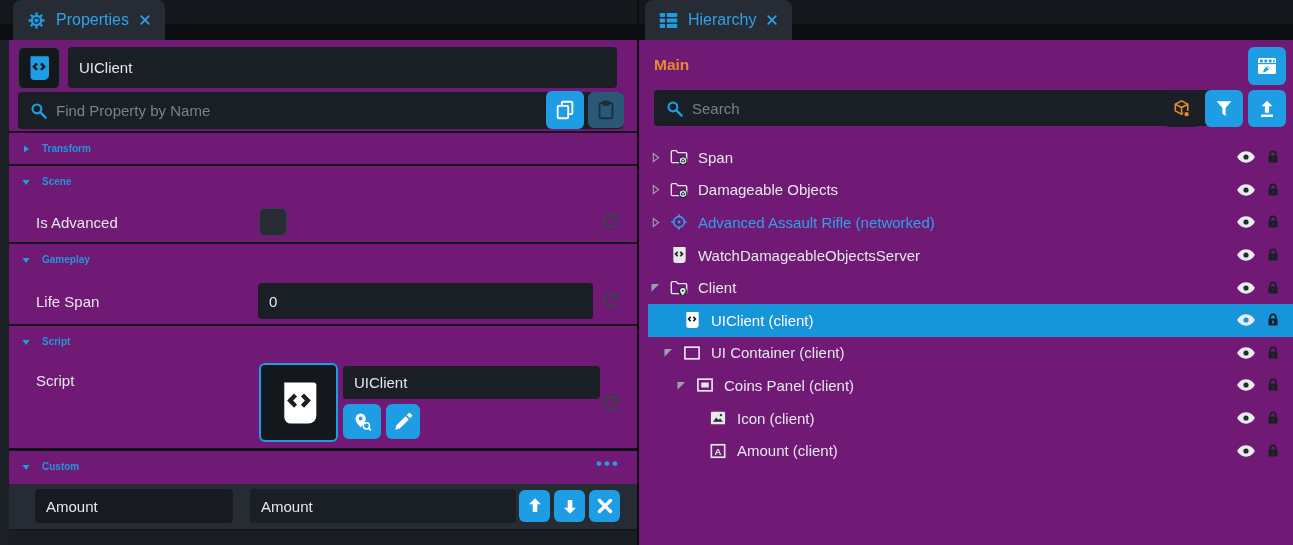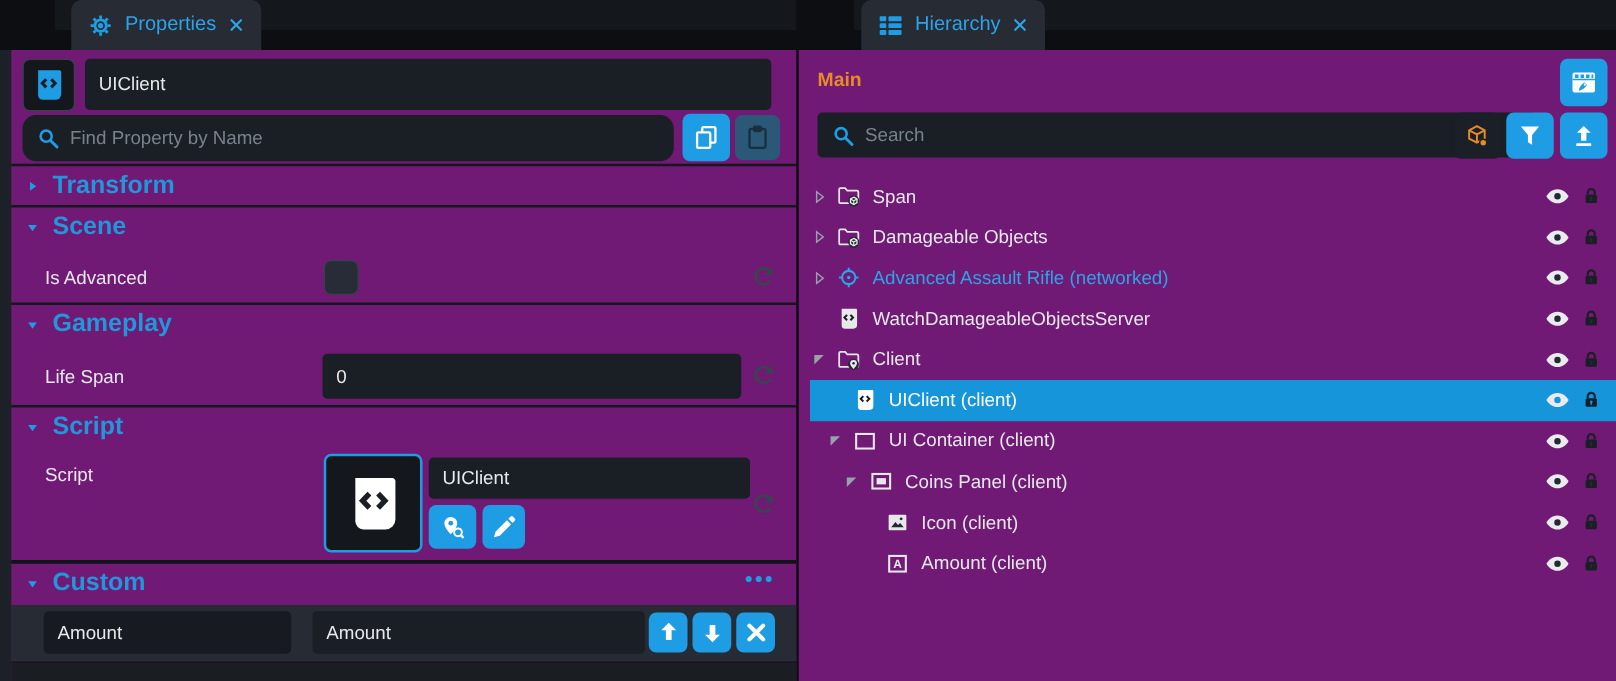--- a/index.html
+++ b/index.html
@@ -1,21 +1,21 @@
 <!DOCTYPE html>
 <html><head>
 <meta charset="utf-8">
 <style>
   * { margin:0; padding:0; box-sizing:border-box; }
   html,body { width:1293px; height:545px; background:#0c0e11; font-family:"Liberation Sans", sans-serif; overflow:hidden; }
   .panel { position:absolute; top:0; height:545px; }
   #panel-left  { left:0; width:637px; }
   #panel-right { left:639px; width:654px; }
 
-  .tabbar { position:absolute; top:0; left:0; right:0; height:24px; background:#14171c;margin-left:44px; }
+  .tabbar { position:absolute; top:0; left:0; right:0; height:24px; background:#14171c; }
   .tab { position:absolute; top:0; height:40px; display:flex; align-items:center; gap:9px;
          padding:0 13px; background:#262b34; border-radius:8px 8px 0 0; cursor:default; }
   .tab-icon { width:21px; height:21px; color:#1e9de4; }
   .tab-label { color:#2da3e8; font-size:16px; }
   .tab-close { width:14px; height:14px; color:#2da3e8; }
 
   .content { position:absolute; top:40px; left:0; right:0; bottom:0; background:#701a75; }
   .edge-strip { position:absolute; left:0; top:0; bottom:0; width:9px; background:#1c2027; }
 
   .input { position:absolute; background:#1a1e25; border-radius:4px; display:flex; align-items:center; padding:0 11px; gap:8px; }
@@ -27,21 +27,21 @@
   .sq-btn.blue { background:#1e9de4; }
   .sq-btn.darkteal { background:#2b5876; }
   .sq-btn.darkbg { background:#1b2028; }
   .sq-btn svg, .sq-btn span { pointer-events:none; }
   .btn-ic { width:22px; height:22px; display:block; }
 
   .divider { position:absolute; left:9px; right:0; height:2px; background:#14171c; }
 
   .section-head { position:absolute; left:9px; right:0; height:29px; display:flex; align-items:center; gap:10px; padding-left:11px; cursor:pointer; }
   .sec-arrow { width:12px; height:12px; color:#1e9de4; flex:0 0 auto; }
-  .sec-label { color:#2196d9; font-size:20px; font-weight:bold; }
+  .sec-label { color:#2196d9; font-size:10px; font-weight:bold; }
 
   .field-label { position:absolute; color:#e6e8ea; font-size:15px; }
   .reset-ic { position:absolute; width:21px; height:21px; color:#3b434e; cursor:pointer; }
   .checkbox { position:absolute; width:28px; height:28px; background:#272c36; border:1px solid #39404b; border-radius:6px; cursor:pointer; }
 
   .thumb { position:absolute; background:#14171c; border:2px solid #1e9de4; border-radius:6px; display:flex; align-items:center; justify-content:center; cursor:pointer; }
   .thumb .big-ic { width:52px; height:52px; color:#ffffff; }
 
   .dots { position:absolute; color:#1e9de4; font-size:17px; font-weight:bold; letter-spacing:2px; cursor:pointer; }
   .custom-row { position:absolute; left:9px; right:0; background:#262b34; }
@@ -96,21 +96,21 @@
             <path d="M5.2 2.5h13.6c.66 0 1.2.54 1.2 1.2v14.1a3.7 3.7 0 0 1-3.7 3.7H8.2a3 3 0 0 1-3-3V2.5z" fill="currentColor"></path>
             <polyline points="10.4,8.3 7.9,10.9 10.4,13.5" fill="none" stroke="#1a1e25" stroke-width="2"></polyline>
             <polyline points="13.6,8.3 16.1,10.9 13.6,13.5" fill="none" stroke="#1a1e25" stroke-width="2"></polyline>
           </svg>
         </span>
     </div>
     <div class="input" style="left:68px; top:7px; width:549px; height:41px;">
       <input value="UIClient" style="">
     </div>
 
-    <div class="input" style="left:18px; top:52px; width:521px; height:37px;border-radius:11px;">
+    <div class="input" style="left:18px; top:52px; width:605px; height:37px;">
       <span class="mag">
           <svg viewBox="0 0 24 24" fill="none" stroke="currentColor">
             <circle cx="10" cy="10" r="5.6" stroke-width="2.6"></circle>
             <path d="M14.4 14.4L21 21" stroke-width="3" stroke-linecap="round"></path>
           </svg>
         </span>
       <input placeholder="Find Property by Name" style="">
     </div>
     <button class="sq-btn blue" style="left:546px; top:51px; width:38px; height:38px;">
       <span class="btn-ic">

